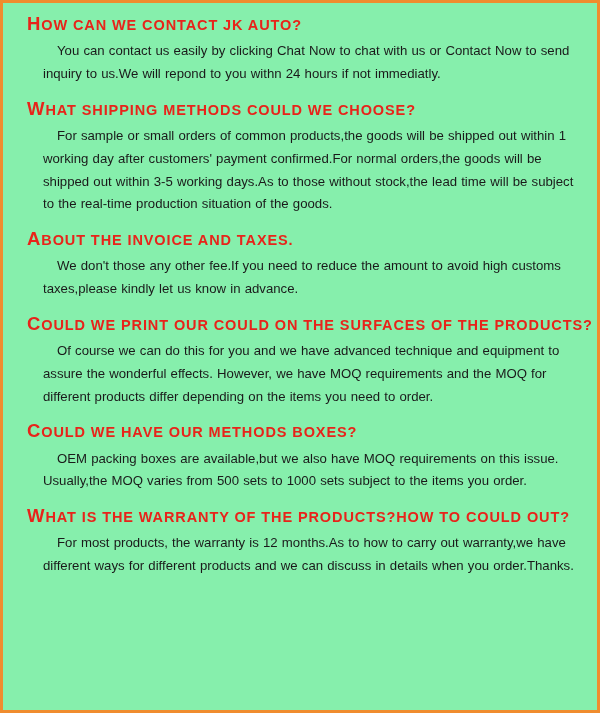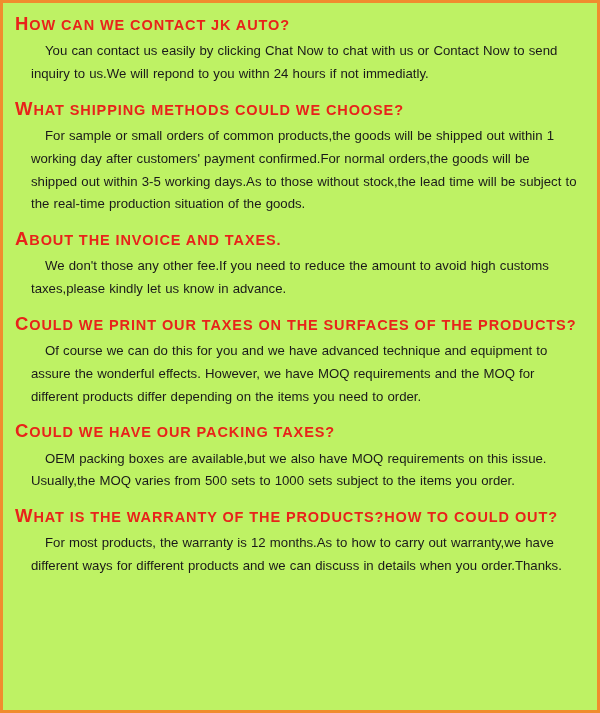--- a/index.html
+++ b/index.html
@@ -11,22 +11,22 @@
     height: 713px;
     background: #ffffff;
     font-family: "Liberation Sans", sans-serif;
     overflow: hidden;
   }
   .page {
     box-sizing: border-box;
     width: 600px;
     height: 713px;
     border: 3px solid #f08c2e;
-    background: #bef264;
-    padding: 10px 18px 0 12px;
+    background: #86efac;
+    padding: 10px 18px 0 24px;
     overflow: hidden;
   }
   .faq-block {
     margin-bottom: 2px;
   }
   .q {
     color: #e8231a;
     font-weight: bold;
     font-size: 14.5px;
     letter-spacing: 0.9px;
@@ -69,26 +69,26 @@
   <div class="faq-block">
     <p class="a">For sample or small orders of common products,the goods will be shipped out within 1 working day after customers' payment confirmed.For normal orders,the goods will be shipped out within 3-5 working days.As to those without stock,the lead time will be subject to the real-time production situation of the goods.</p>
   </div>
 
   <div class="faq-block">
     <p class="q"><span class="cap">A</span><span class="rest">BOUT THE INVOICE AND TAXES.</span></p>
     <p class="a">We don't those any other fee.If you need to reduce the amount to avoid high customs taxes,please kindly let us know in advance.</p>
   </div>
 
   <div class="faq-block">
-    <p class="q"><span class="cap">C</span><span class="rest">OULD WE PRINT OUR TAXES ON THE SURFACES OF THE PRODUCTS?</span></p>
+    <p class="q"><span class="cap">C</span><span class="rest">OULD WE PRINT OUR COULD ON THE SURFACES OF THE PRODUCTS?</span></p>
     <p class="a">Of course we can do this for you and we have advanced technique and equipment to assure the wonderful effects. However, we have MOQ requirements and the MOQ for different products differ depending on the items you need to order.</p>
   </div>
 
   <div class="faq-block">
-    <p class="q"><span class="cap">C</span><span class="rest">OULD WE HAVE OUR PACKING TAXES?</span></p>
+    <p class="q"><span class="cap">C</span><span class="rest">OULD WE HAVE OUR METHODS BOXES?</span></p>
     <p class="a">OEM packing boxes are available,but we also have MOQ requirements on this issue. Usually,the MOQ varies from 500 sets to 1000 sets subject to the items you order.</p>
   </div>
 
   <div class="faq-block">
     <p class="q"><span class="cap">W</span><span class="rest">HAT IS THE WARRANTY OF THE PRODUCTS?HOW TO COULD OUT?</span></p>
     <p class="a">For most products, the warranty is 12 months.As to how to carry out warranty,we have different ways for different products and we can discuss in details when you order.Thanks.</p>
   </div>
 
 </div>
 

